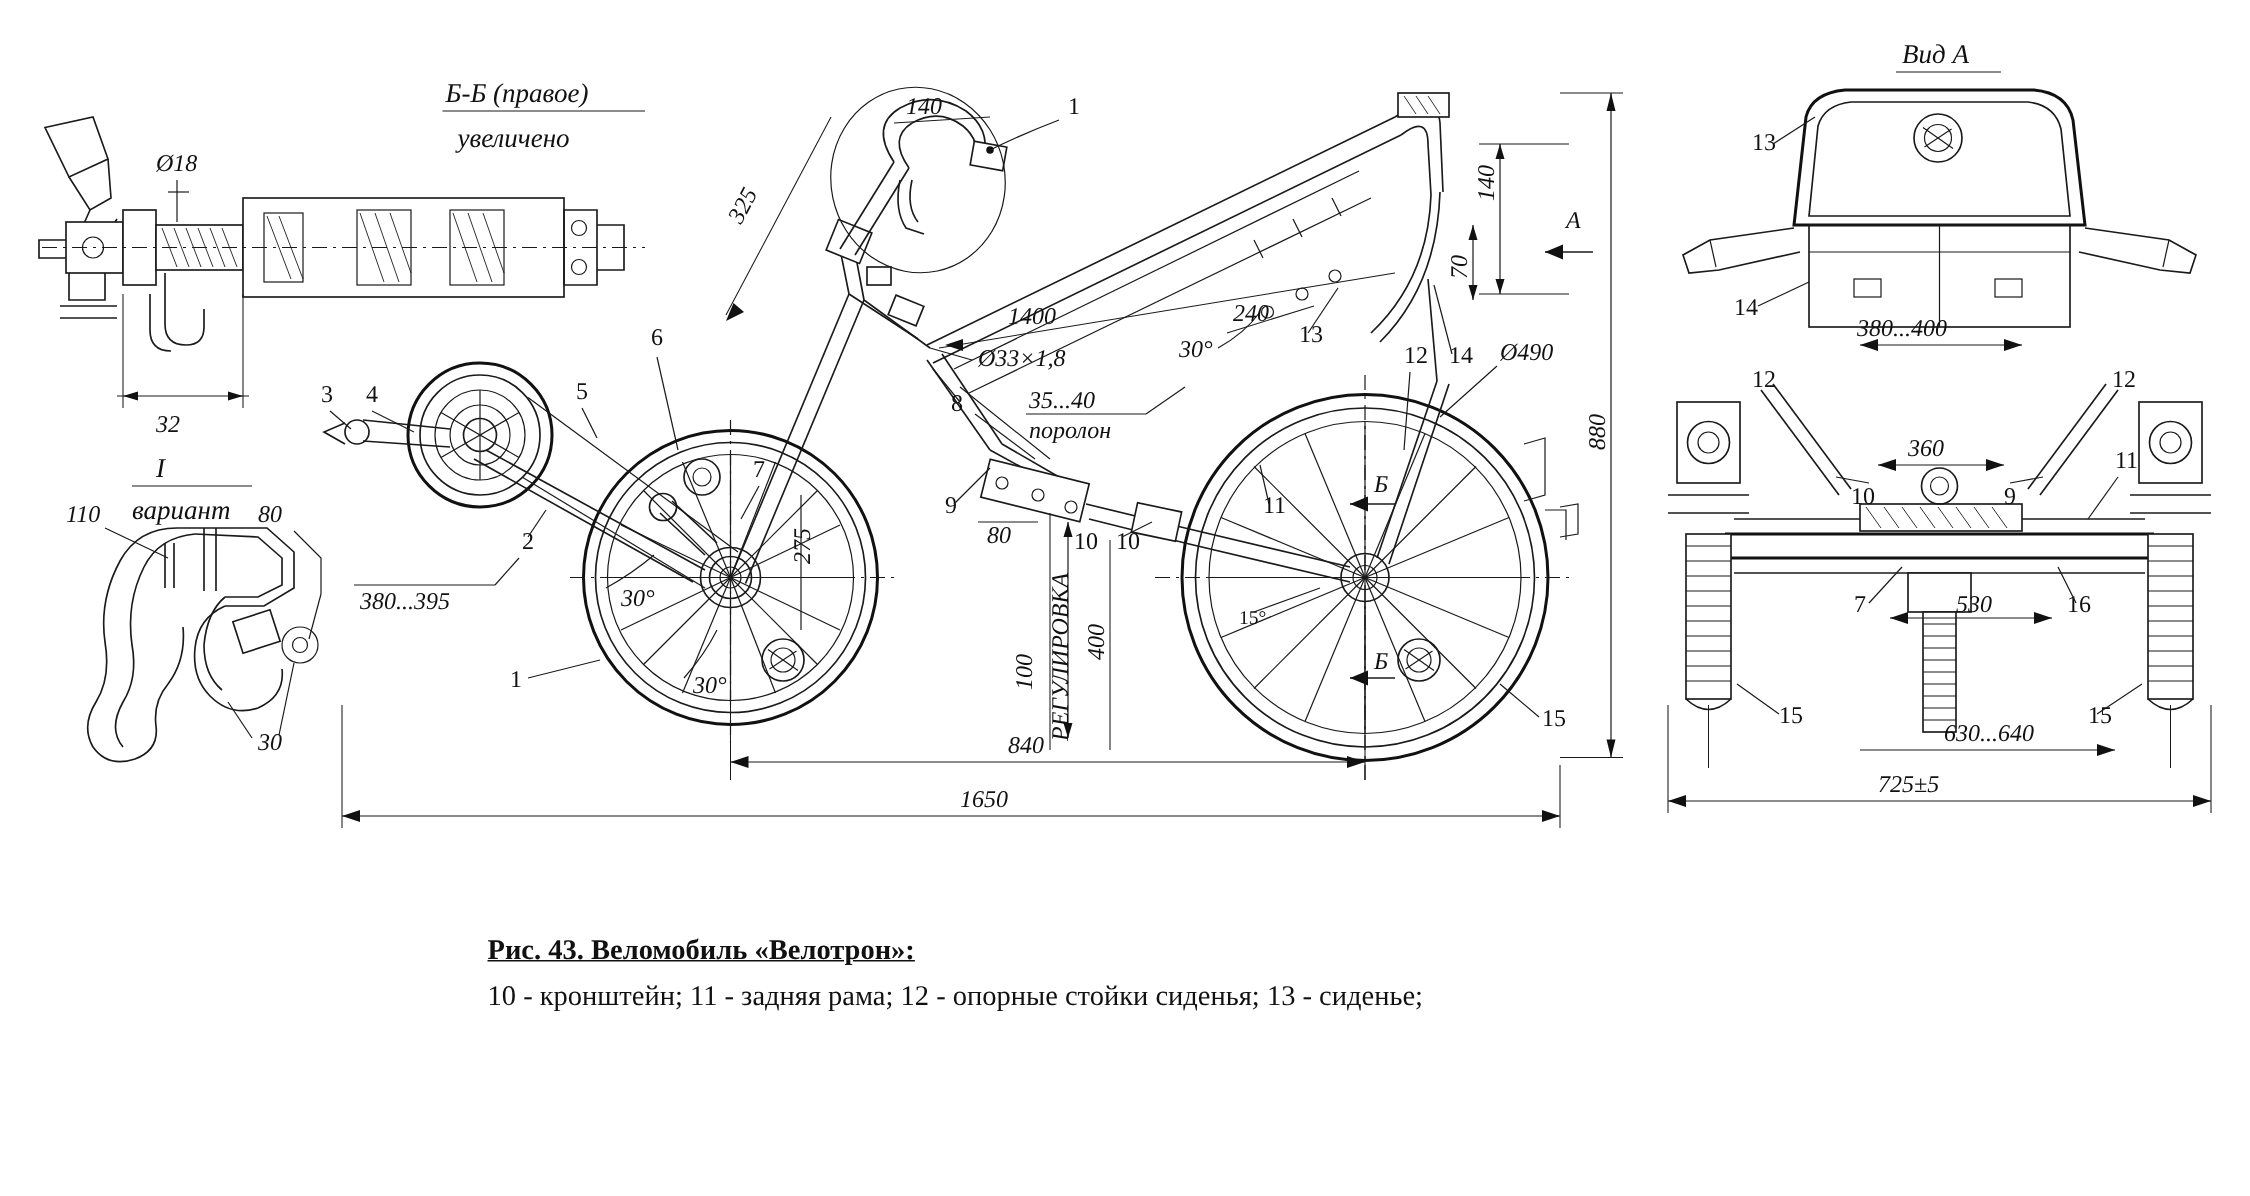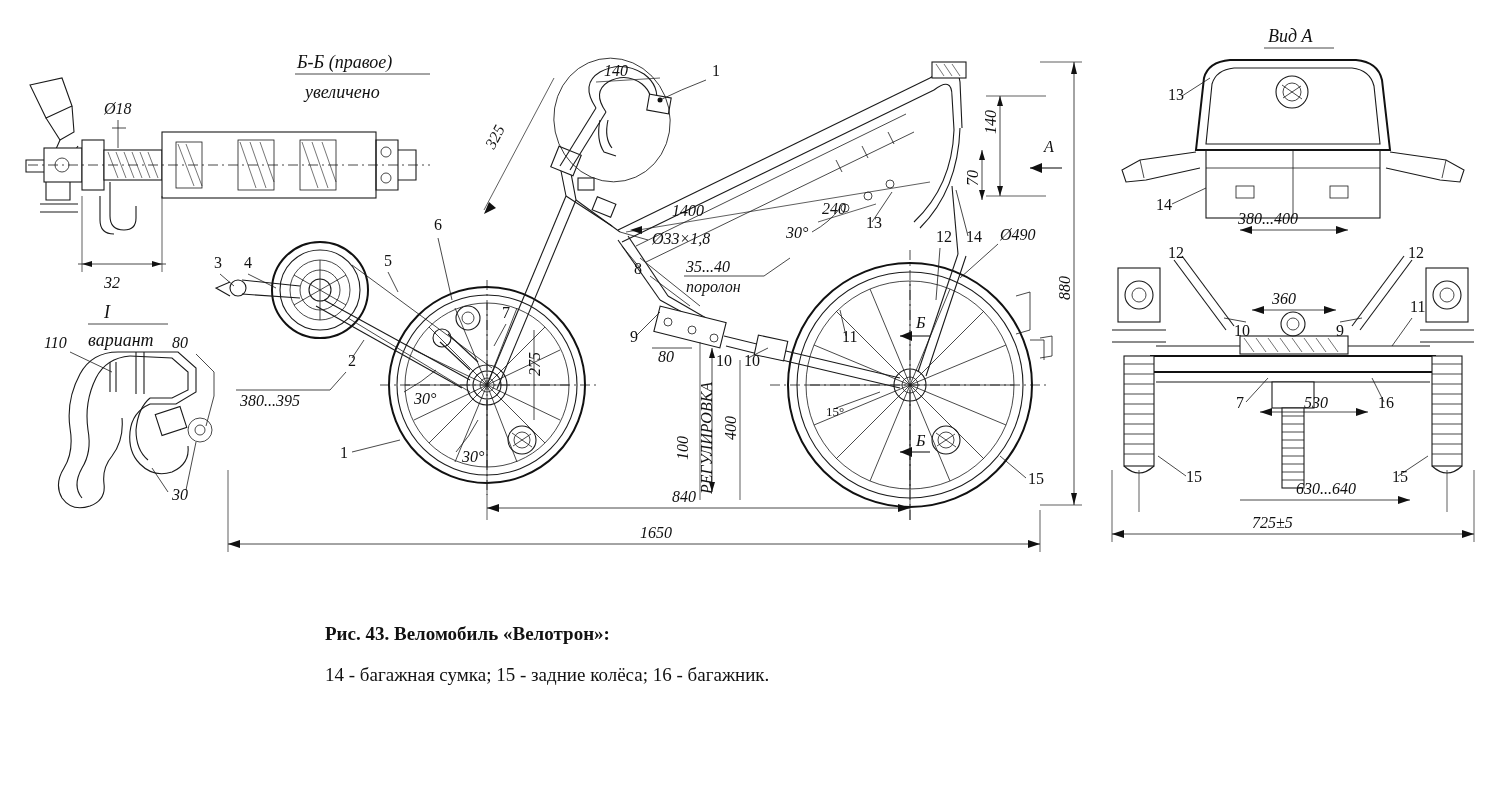--- a/index.html
+++ b/index.html
@@ -25,21 +25,22 @@
   .caption-block {
     position: absolute;
     left: 325px;
     top: 620px;
     width: 1000px;
   }
   .caption-title {
     font-weight: bold;
     font-size: 19px;
     line-height: 28px;
-    margin: 0 0 12px 0;
+    margin: 0 0 2px 0;
+    text-decoration: underline;
   }
   .caption-line {
     font-size: 19px;
     line-height: 29px;
     margin: 0;
     white-space: nowrap;
   }
   
   #drawing text {
     font-family: "Liberation Serif", serif;
@@ -686,14 +687,14 @@
     <line class="ln-ext" x1="1474" y1="470" x2="1474" y2="542"></line>
     <line class="ln-thin" x1="1112" y1="534" x2="1474" y2="534"></line>
     <path d="M1112 534 L1124 530 L1124 538 Z" fill="#111"></path>
     <path d="M1474 534 L1462 530 L1462 538 Z" fill="#111"></path>
     <text class="dim" x="1252" y="528">725±5</text>
   </g>
 </svg>
 
 <div class="caption-block">
   <p class="caption-title">Рис. 43. Веломобиль «Велотрон»:</p>
-  <p class="caption-line">14 - багажная сумка; 15 - задние колёса; 16 - багажник.</p>
+  <p class="caption-line">10 - кронштейн; 11 - задняя рама; 12 - опорные стойки сиденья; 13 - сиденье;</p>
 </div>
 
 </body></html>

